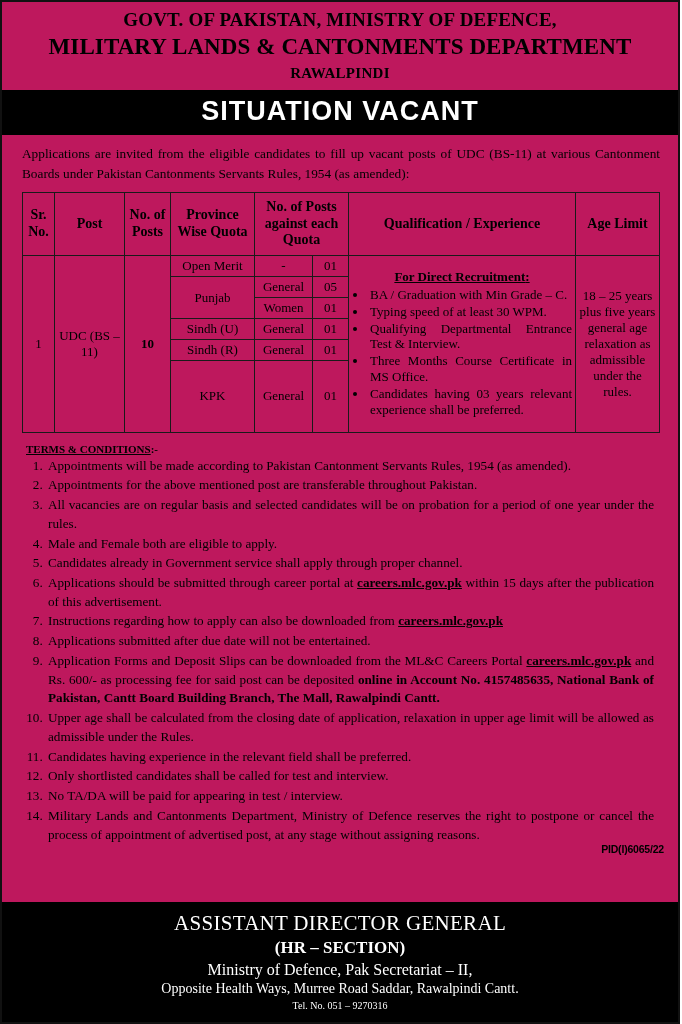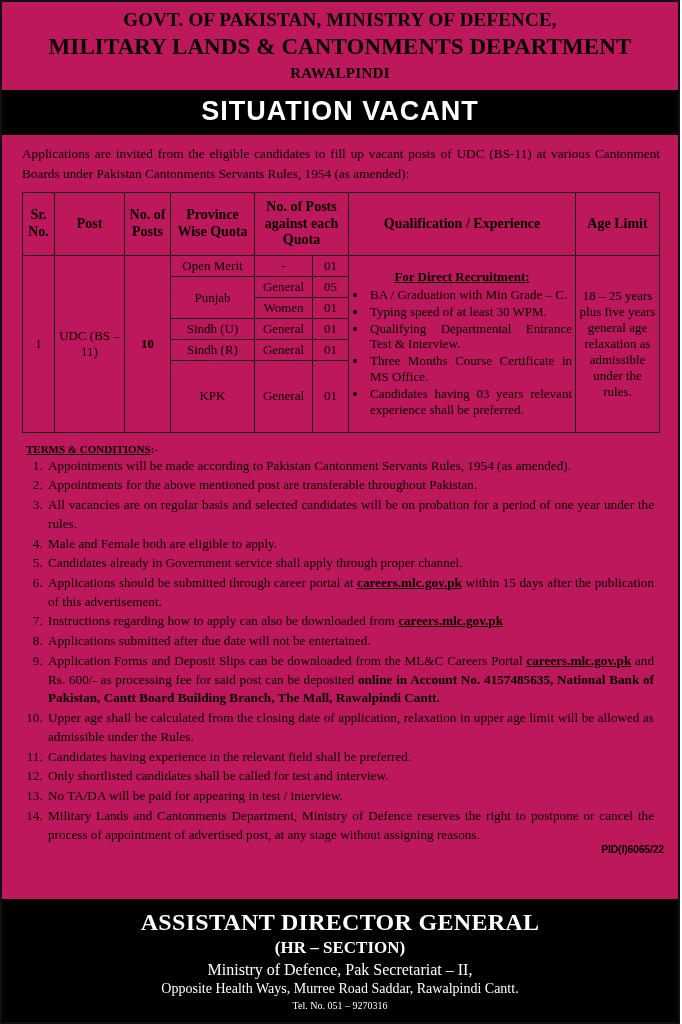--- a/index.html
+++ b/index.html
@@ -157,21 +157,21 @@
   }
 
   
   .footer{
     position:absolute;
     left:0;right:0;bottom:0;
     background:#000;color:#fff;
     text-align:center;
     padding:8px 0 10px 0;
   }
-  .f1{font-size:24px;font-weight:bold;line-height:1.25;letter-spacing:.3px;}
+  .f1{font-size:21px;font-weight:normal;line-height:1.25;letter-spacing:.3px;}
   .f2{font-size:17px;font-weight:bold;line-height:1.3;}
   .f3{font-size:16px;line-height:1.33;}
   .f4{font-size:16px;line-height:1.33;}
   .f5{font-size:14px;line-height:1.33;}
   .f6{font-size:10px;line-height:1.33;}
 </style>
 </head>
 <body>
 
 <div class="page">

